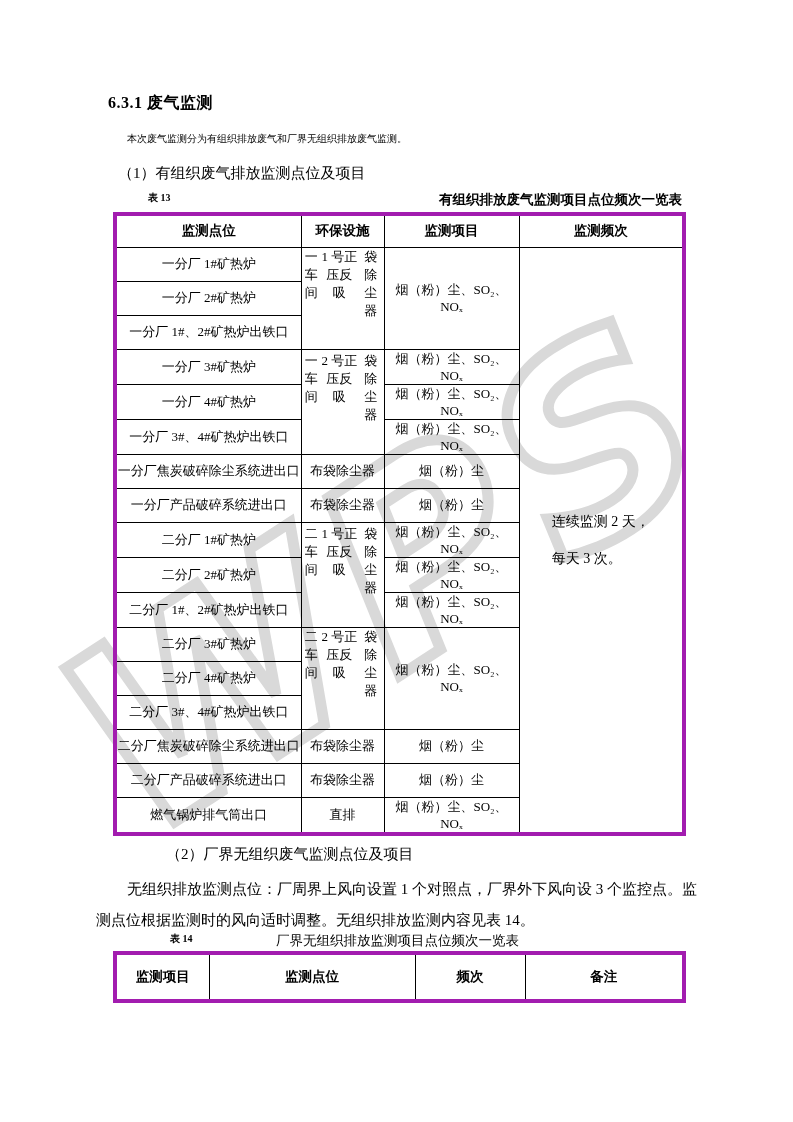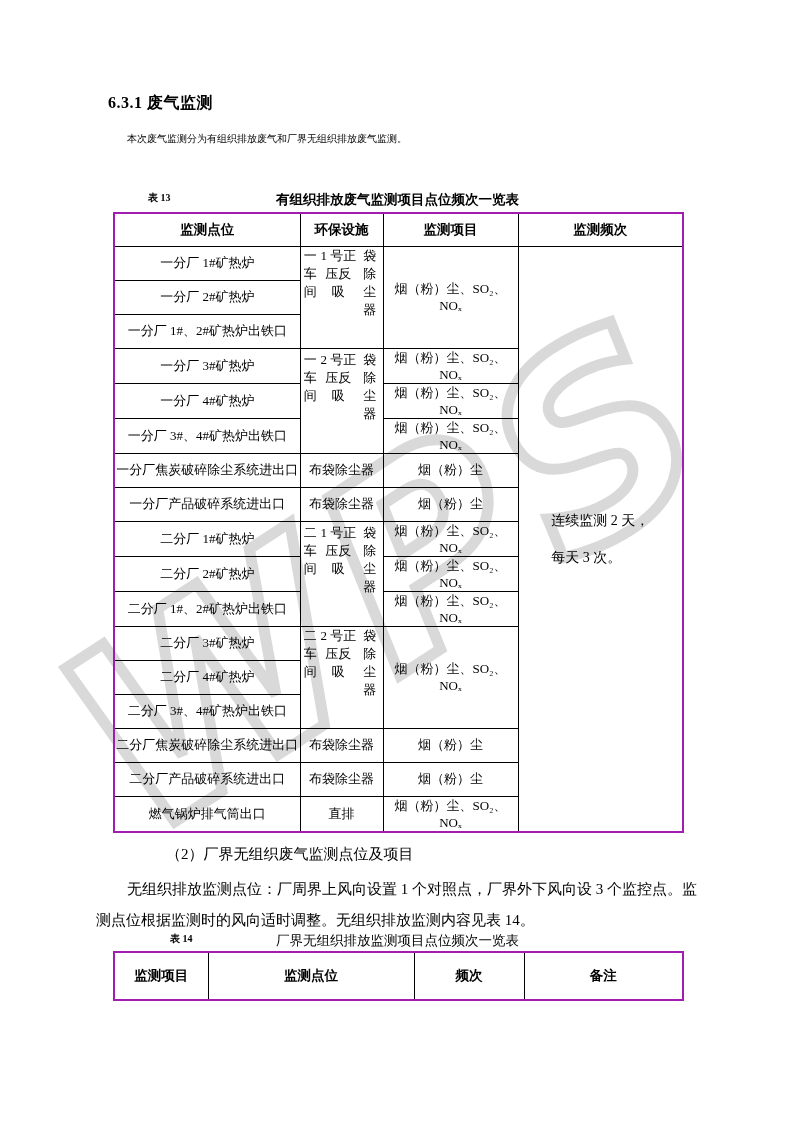--- a/index.html
+++ b/index.html
@@ -16,27 +16,27 @@
 
   .heading { left:96px; top:93px; font-size:16px; font-weight:bold; letter-spacing:0.5px;margin-left:12px; }
   .para1   { left:96px; top:128px; width:601px; font-size:10px; text-indent:31px; line-height:22px; }
   .subsec1 { left:118px; top:164px; font-size:15px; }
   .subsec2 { left:118px; top:845px; font-size:15px;margin-left:48px; }
   .para2   { left:96px; top:874px; width:601px; font-size:15px; line-height:31px;
              text-indent:31px; text-align:justify; }
 
   .cap-label { font-size:10px; font-weight:bold; }
   .cap13-label { left:148px; top:191px; }
-  .cap13-title { left:113px; top:191px; width:569px; text-align:center; font-size:13.5px; font-weight:bold; }
+  .cap13-title { left:113px; top:191px; width:569px; text-align:right; font-size:13.5px; font-weight:bold; }
   .cap14-label { left:170px; top:932px; }
   .cap14-title { left:113px; top:932px; width:569px; text-align:center; font-size:13.5px; font-weight:normal; }
 
   table.doc {
     border-collapse:collapse; table-layout:fixed;
-    border:2px solid #a21caf; background:transparent;
+    border:4px solid #a21caf; background:transparent;
   }
   table.doc td, table.doc th {
     border:1px solid #000; padding:0; text-align:center;
     font-size:13px; font-weight:normal; overflow:hidden;
   }
   table.doc th { font-size:13.5px; font-weight:bold; }
 
   .t13 { left:113px; top:212px; width:569px; }
   .t13 tr { height:34px; }
   .t13 tr.hdr { height:33px; }
@@ -62,20 +62,21 @@
   <svg class="wm" width="740" height="660" viewBox="0 0 740 660" aria-hidden="true">
     <g transform="rotate(-33 330 330)">
       <text x="20" y="440" font-family="DejaVu Sans, sans-serif" font-size="258" font-weight="bold" font-style="italic" letter-spacing="14" fill="none" stroke="#d9d9d9" stroke-width="11">WPS</text>
     </g>
   </svg>
 
   <div class="layer heading">6.3.1 废气监测</div>
 
   <div class="layer para1">本次废气监测分为有组织排放废气和厂界无组织排放废气监测。</div>
 
+  <div class="layer subsec1">（1）有组织废气排放监测点位及项目</div>
 
   <div class="layer cap-label cap13-label">表 13</div>
   <div class="layer cap13-title">有组织排放废气监测项目点位频次一览表</div>
 
   <table class="layer doc t13">
     <colgroup>
         <col style="width:186px">
         <col style="width:83px">
         <col style="width:135px">
         <col style="width:165px">

